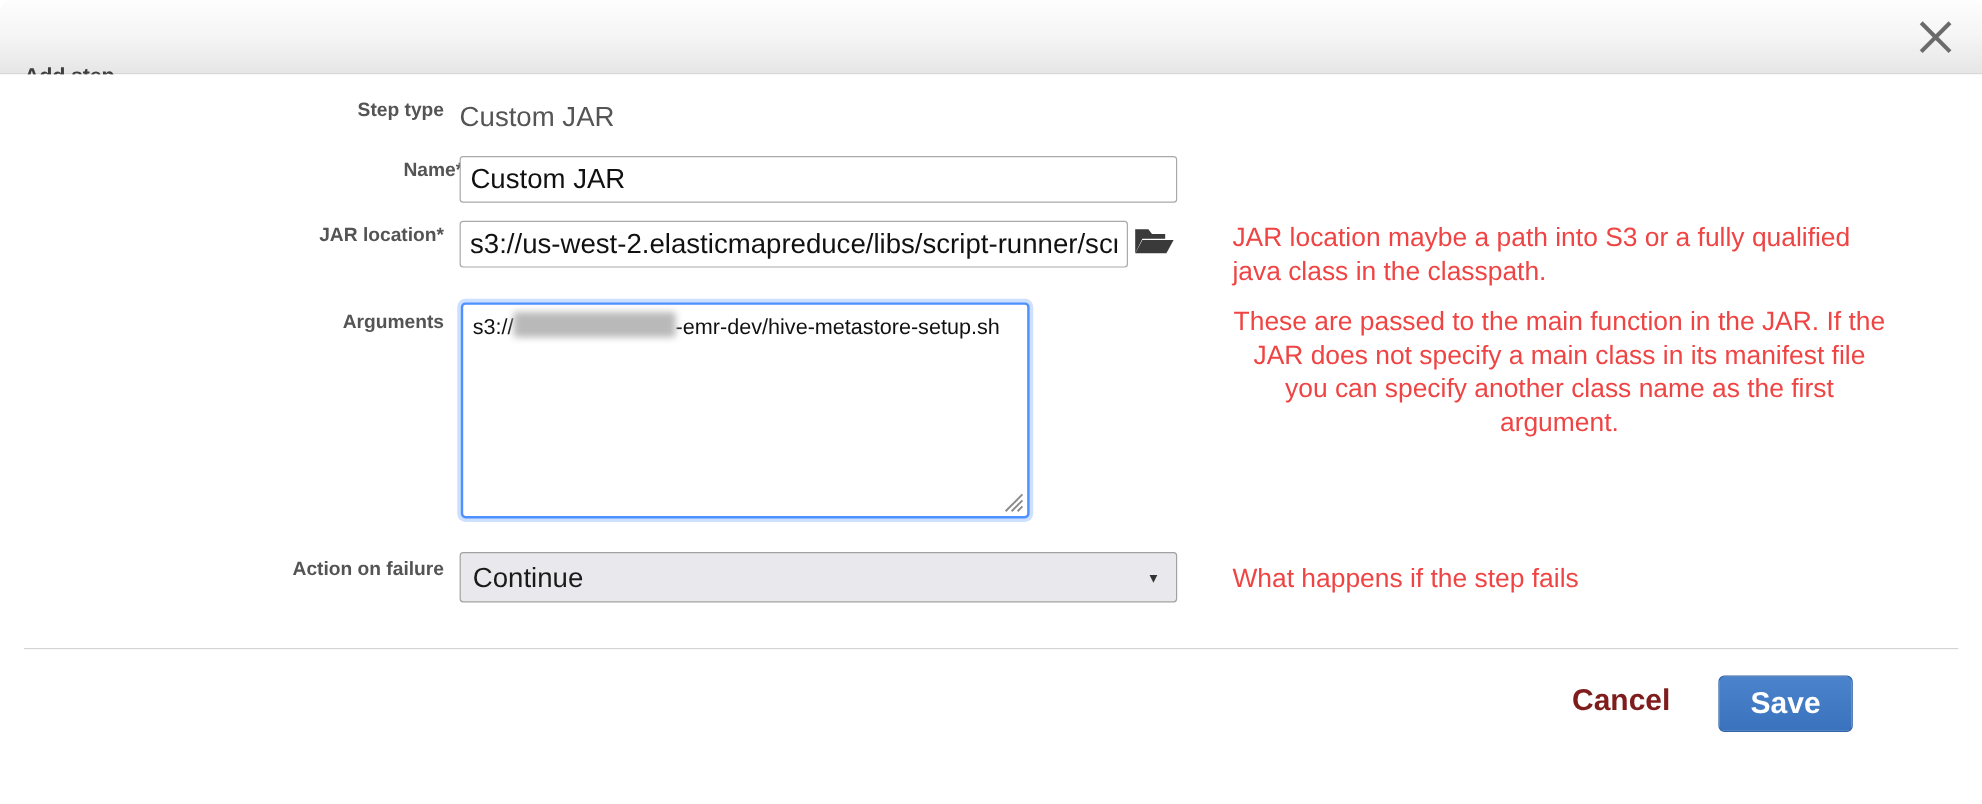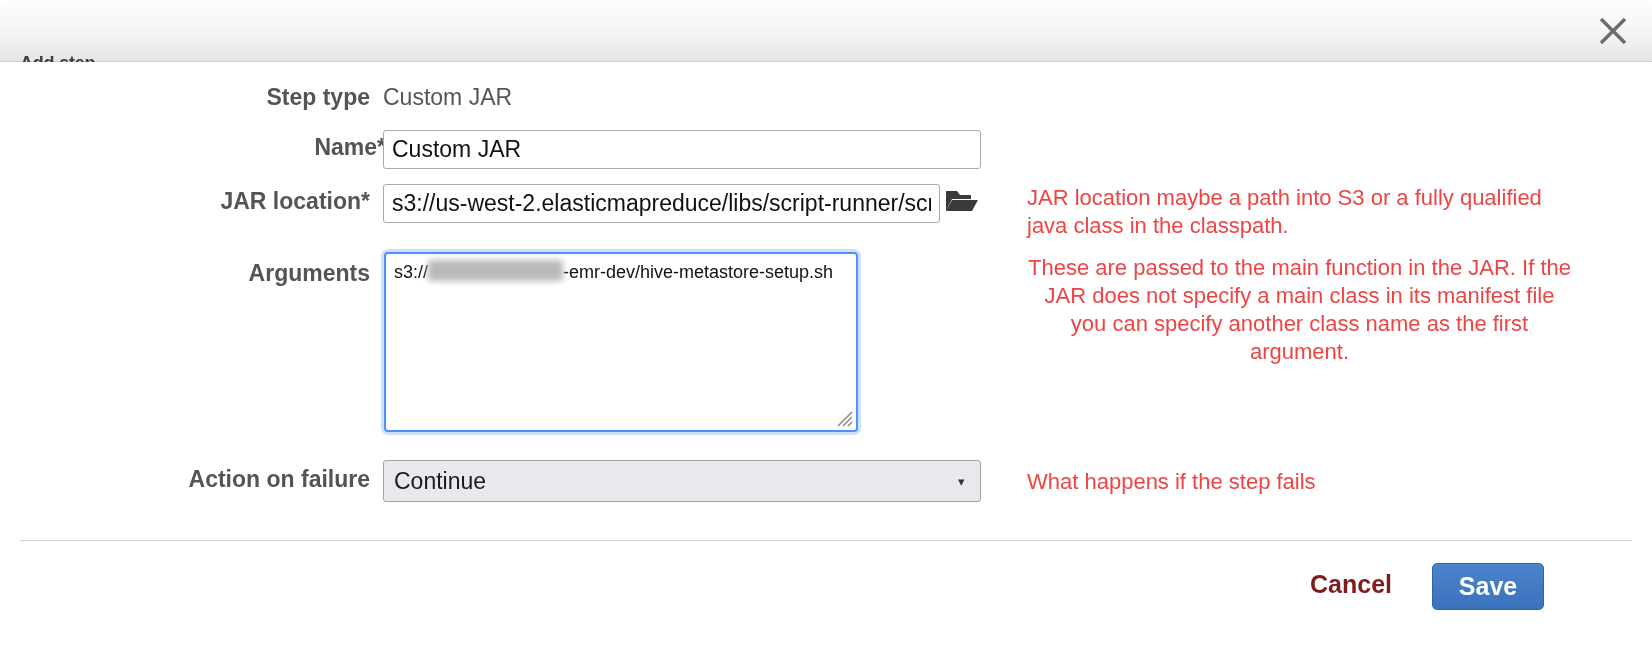--- a/index.html
+++ b/index.html
@@ -36,21 +36,21 @@
   }
   .close-btn svg{display:block;}
   
   .body{
     position:absolute;left:0;top:62px;width:1652px;height:478px;
     background:#ffffff;
   }
   .row{position:absolute;left:0;width:1652px;}
   .label{
     position:absolute;left:0;width:370px;text-align:right;
-    font-size:23px;font-weight:bold;color:#545454;
+    font-size:16px;font-weight:bold;color:#545454;
     white-space:nowrap;
   }
   .static-val{
     position:absolute;left:383px;
     font-size:23px;color:#555555;white-space:nowrap;
   }
   .txt-input{
     position:absolute;
     box-sizing:border-box;
     border:1px solid #a9a9a9;

